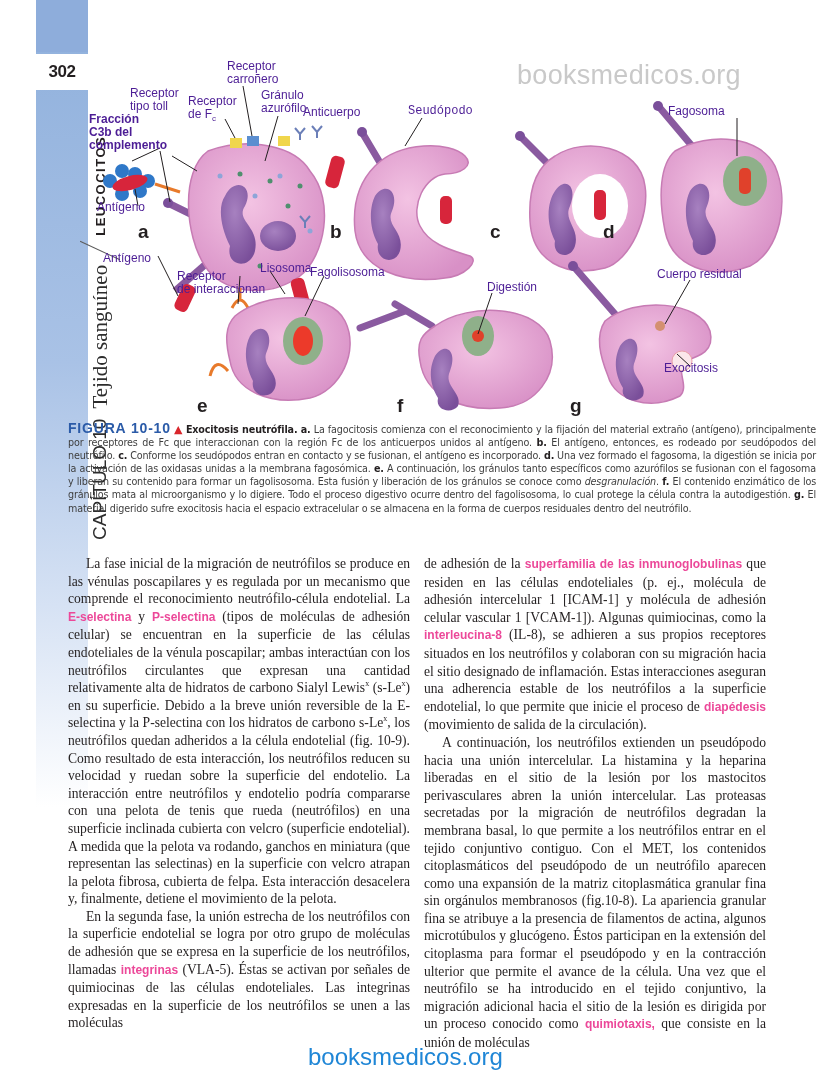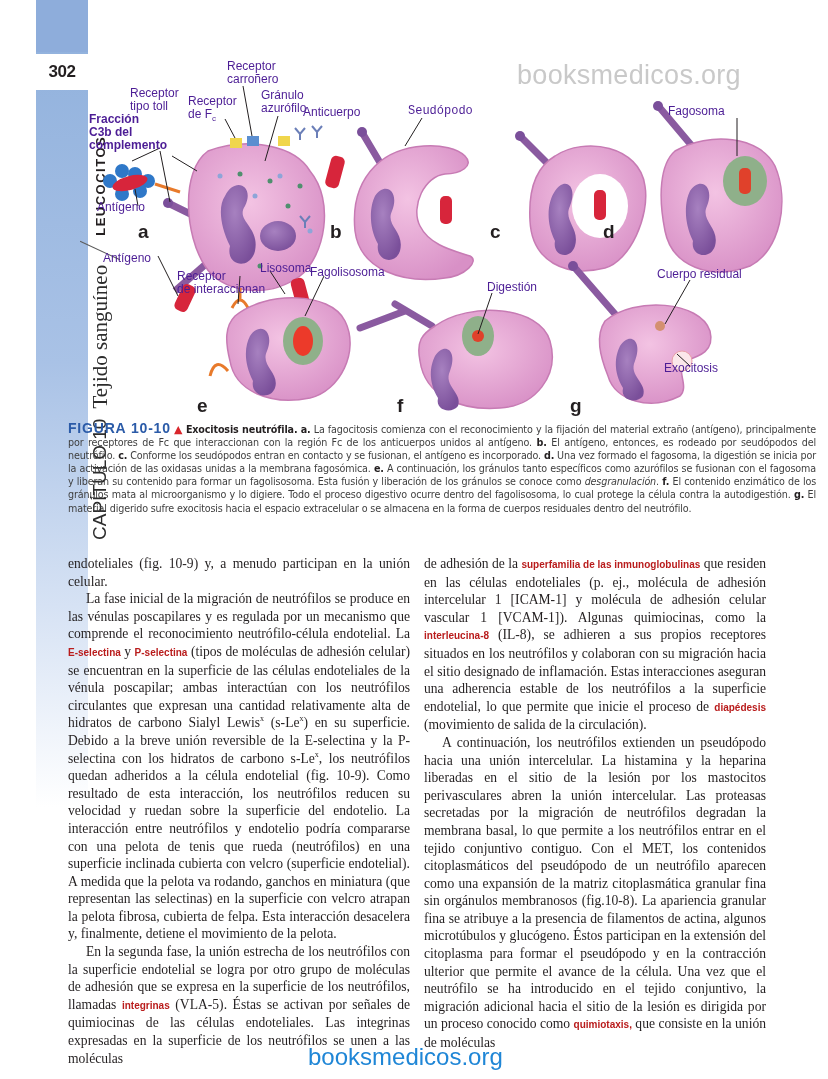--- a/index.html
+++ b/index.html
@@ -22,21 +22,21 @@
   .cap-fig { font-family:"Liberation Sans", sans-serif; font-weight:bold; color:#2b5ba8; font-size:14px; letter-spacing:0.8px; }
   .cap-tri { color:#d9262b; font-size:11px; }
   .cap-title { font-weight:bold; color:#231f20; }
   .cap-b { font-weight:bold; color:#231f20; }
   .cap-i { font-style:italic; }
   .col { position:absolute; top:555px; width:342px; font-size:13.6px; line-height:17.6px; text-align:justify; hyphens:manual; color:#231f20; }
   .col p { margin:0; }
   .col p.indent { text-indent:18px; }
   .col-left { left:68px; }
   .col-right { left:424px; }
-  .kw { font-family:"Liberation Sans", sans-serif; font-weight:bold; color:#b91c1c; font-size:10px; }
+  .kw { font-family:"Liberation Sans", sans-serif; font-weight:bold; color:#ec4899; font-size:12px; }
   sup { font-size:8px; line-height:0; }
   svg text { font-family:"Liberation Sans", sans-serif; }
 </style>
 </head>
 <body>
 
 <div class="sidebar">
   <div class="sidebar-top"></div>
   <div class="page-num-box">
     <span class="page-num">302</span>
@@ -244,21 +244,20 @@
   <span class="cap-b">e.</span>
   <span>A continuación, los gránulos tanto específicos como azurófilos se fusionan con el fagosoma y liberan su contenido para formar un fagolisosoma. Esta fusión y liberación de los gránulos se conoce como</span>
   <span class="cap-i">desgranulación</span>.
   <span class="cap-b">f.</span>
   <span>El contenido enzimático de los gránulos mata al microorganismo y lo digiere. Todo el proceso digestivo ocurre dentro del fagolisosoma, lo cual protege la célula contra la autodigestión.</span>
   <span class="cap-b">g.</span>
   <span>El material digerido sufre exocitosis hacia el espacio extracelular o se almacena en la forma de cuerpos residuales dentro del neutrófilo.</span>
 </div>
 
 <div class="col col-left">
-  <p>endoteliales (fig. 10-9) y, a menudo participan en la unión celular.</p>
   <p class="indent"><span>La fase inicial de la migración de neutrófilos se produce en las vénulas poscapilares y es regulada por un mecanismo que comprende el reconocimiento neutrófilo-célula endotelial. La</span> <span class="kw">E-selectina</span> <span>y</span> <span class="kw">P-selectina</span> <span>(tipos de moléculas de adhesión celular) se encuentran en la superficie de las células endoteliales de la vénula poscapilar; ambas interactúan con los neutrófilos circulantes que expresan una cantidad relativamente alta de hidratos de carbono Sialyl Lewis</span><sup>x</sup><span> (s-Le</span><sup>x</sup><span>) en su superficie. Debido a la breve unión reversible de la E-selectina y la P-selectina con los hidratos de carbono s-Le</span><sup>x</sup><span>, los neutrófilos quedan adheridos a la célula endotelial (fig. 10-9). Como resultado de esta interacción, los neutrófilos reducen su velocidad y ruedan sobre la superficie del endotelio. La interacción entre neutrófilos y endotelio podría compararse con una pelota de tenis que rueda (neutrófilos) en una superficie inclinada cubierta con velcro (superficie endotelial). A medida que la pelota va rodando, ganchos en miniatura (que representan las selectinas) en la superficie con velcro atrapan la pelota fibrosa, cubierta de felpa. Esta interacción desacelera y, finalmente, detiene el movimiento de la pelota.</span></p>
   <p class="indent"><span>En la segunda fase, la unión estrecha de los neutrófilos con la superficie endotelial se logra por otro grupo de moléculas de adhesión que se expresa en la superficie de los neutrófilos, llamadas</span> <span class="kw">integrinas</span> <span>(VLA-5). Éstas se activan por señales de quimiocinas de las células endoteliales. Las integrinas expresadas en la superficie de los neutrófilos se unen a las moléculas</span></p>
 </div>
 
 <div class="col col-right">
   <p><span>de adhesión de la</span> <span class="kw">superfamilia de las inmunoglobulinas</span> <span>que residen en las células endoteliales (p. ej., molécula de adhesión intercelular 1 [ICAM-1] y molécula de adhesión celular vascular 1 [VCAM-1]). Algunas quimiocinas, como la</span> <span class="kw">interleucina-8</span> <span>(IL-8), se adhieren a sus propios receptores situados en los neutrófilos y colaboran con su migración hacia el sitio designado de inflamación. Estas interacciones aseguran una adherencia estable de los neutrófilos a la superficie endotelial, lo que permite que inicie el proceso de</span> <span class="kw">diapédesis</span> <span>(movimiento de salida de la circulación).</span></p>
   <p class="indent"><span>A continuación, los neutrófilos extienden un pseudópodo hacia una unión intercelular. La histamina y la heparina liberadas en el sitio de la lesión por los mastocitos perivasculares abren la unión intercelular. Las proteasas secretadas por la migración de neutrófilos degradan la membrana basal, lo que permite a los neutrófilos entrar en el tejido conjuntivo contiguo. Con el MET, los contenidos citoplasmáticos del pseudópodo de un neutrófilo aparecen como una expansión de la matriz citoplasmática granular fina sin orgánulos membranosos (fig.10-8). La apariencia granular fina se atribuye a la presencia de filamentos de actina, algunos microtúbulos y glucógeno. Éstos participan en la extensión del citoplasma para formar el pseudópodo y en la contracción ulterior que permite el avance de la célula. Una vez que el neutrófilo se ha introducido en el tejido conjuntivo, la migración adicional hacia el sitio de la lesión es dirigida por un proceso conocido como</span> <span class="kw">quimiotaxis,</span> <span>que consiste en la unión de moléculas</span></p>
 </div>
 
 <div class="watermark-bottom">booksmedicos.org</div>

